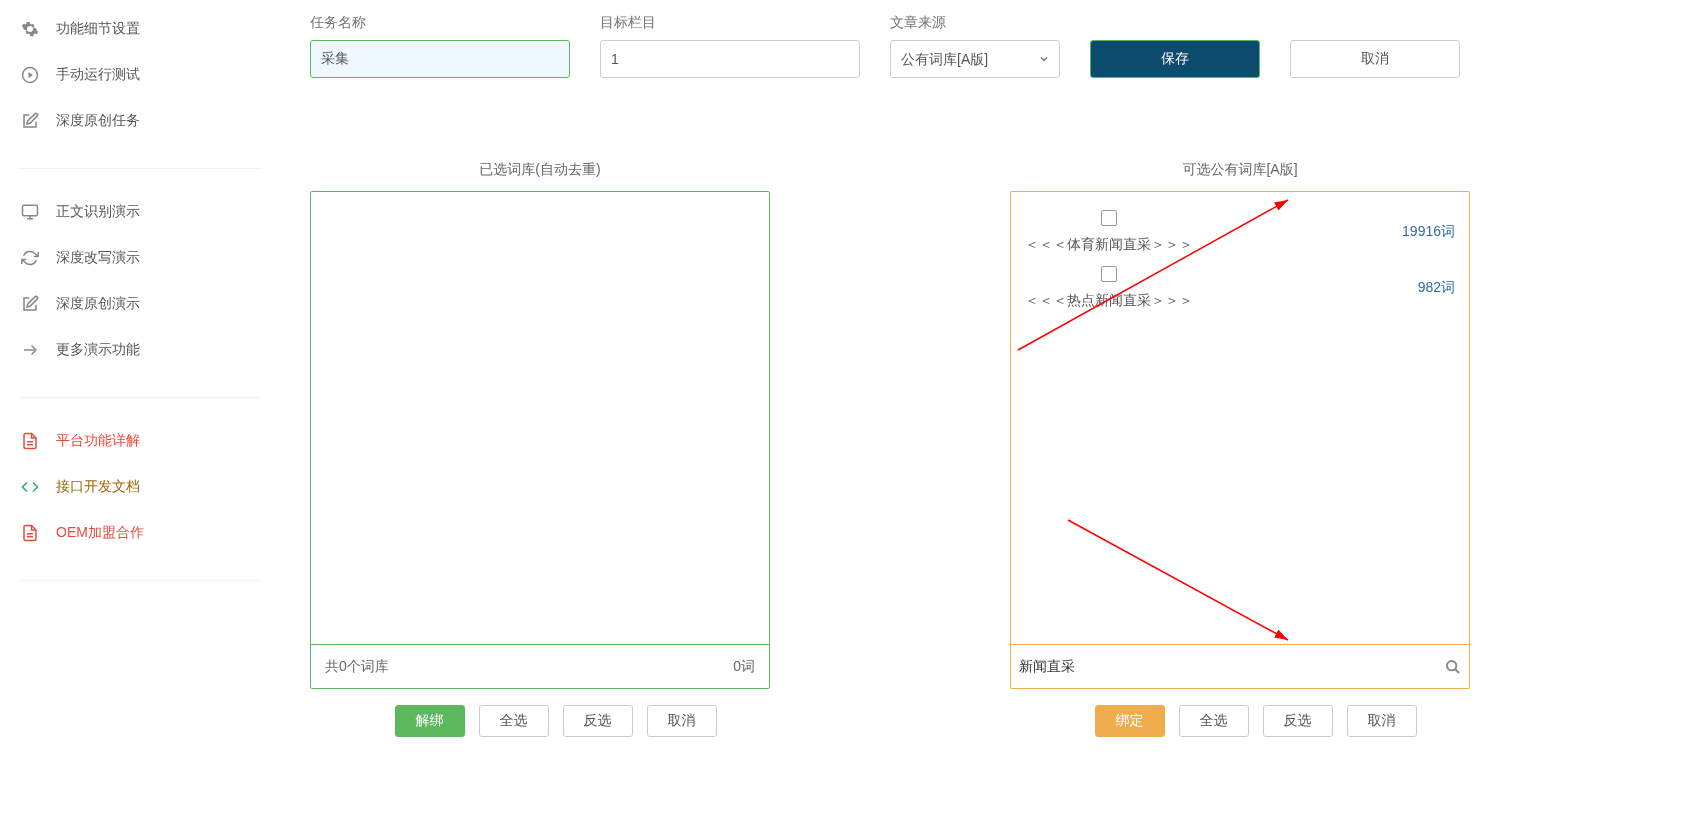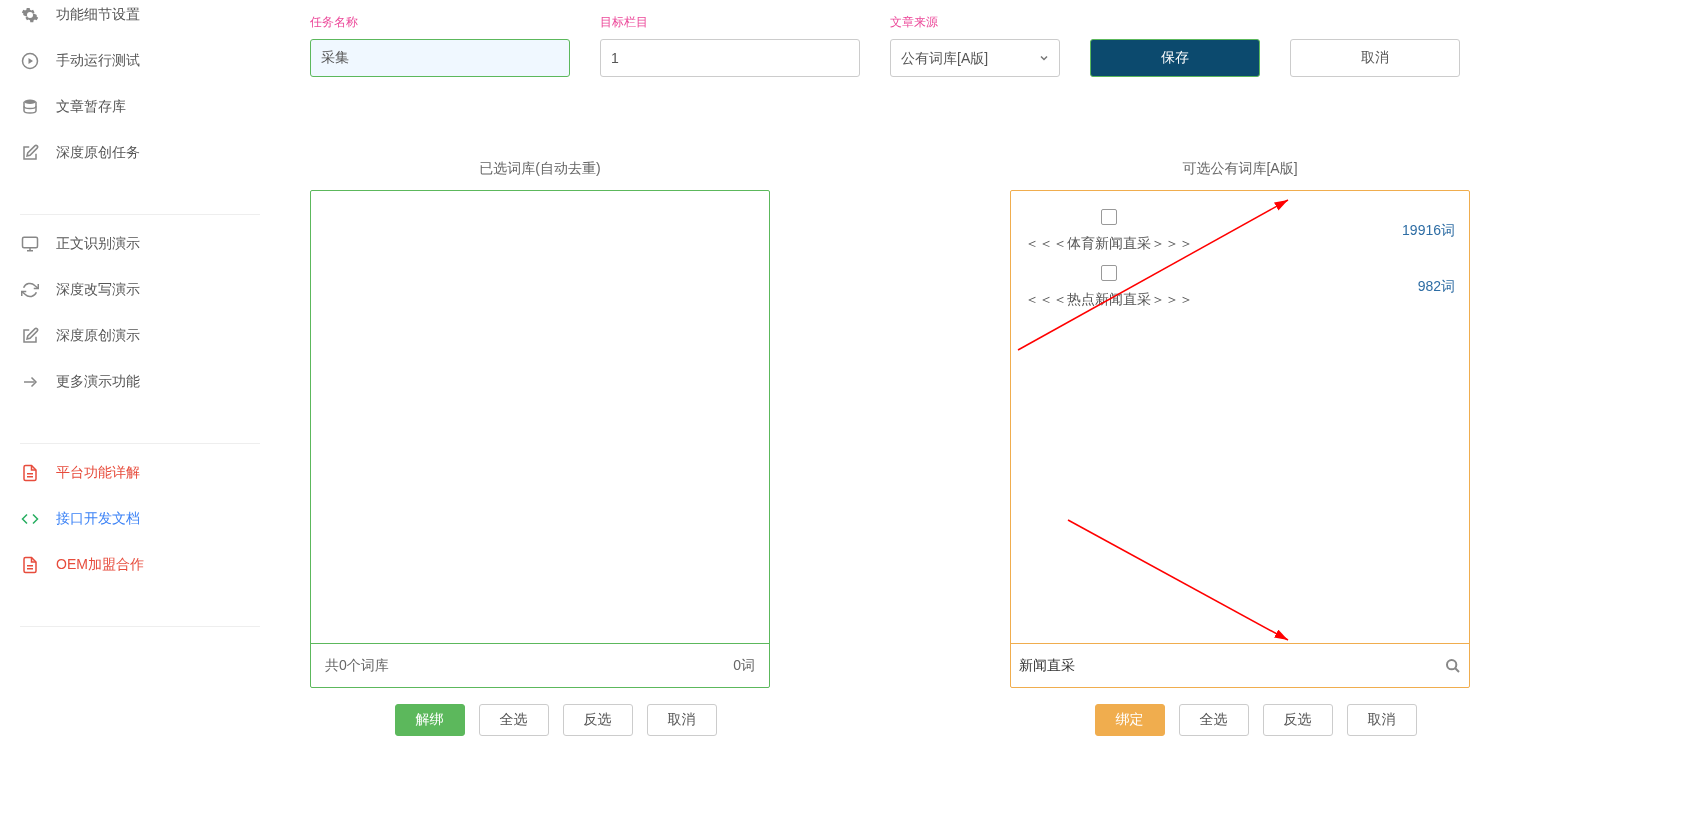--- a/index.html
+++ b/index.html
@@ -8,35 +8,35 @@
   font-size: 14px; color: #333; background: #fff;
   width: 1689px; height: 816px; overflow: hidden;
 }
 .layout { display: flex; height: 100%; }
 
 
 .sidebar { width: 280px; padding: 0 20px; }
 .side-group { margin: 6px 0 24px; }
 .side-sep { border-top: 1px solid #eee; margin: 10px 0 20px; }
 .side-item {
-  display: flex; align-items: flex-start; gap: 16px;
+  display: flex; align-items: center; gap: 16px;
   height: 46px; cursor: pointer; color: #555;
 }
 .side-item .ico { width: 20px; display:flex; align-items:center; justify-content:center; color:#888; }
 .side-item.red { color: #e74c3c; }
 .side-item.red .ico { color:#e74c3c; }
-.side-item.green { color: #3b82f6; font-family: Liberation Serif, serif; }
+.side-item.green { color: #a16207; font-family: Liberation Serif, serif; }
 .side-item.green .ico { color:#27ae60; }
 svg { display:block; }
 
 
 .main { flex: 1; padding: 0 30px 0 30px; position: relative; }
 .form-row { display: flex; gap: 30px; align-items: flex-end; margin-top: 14px; }
 .form-group { display: flex; flex-direction: column; gap: 8px; }
-.lbl { color: #ec4899; font-size: 12px; }
+.lbl { color: #737373; font-size: 14px; }
 .inp, .sel {
   height: 38px; border: 1px solid #ccc; border-radius: 3px;
   padding: 0 10px; font-size: 14px; color:#555; background:#fff;
 }
 .inp { width: 260px; }
 .inp.task { border-color:#5cb85c; background:#f0f8ff; width:260px; }
 .sel-wrap { position:relative; }
 .sel { width: 170px; padding-right: 28px; appearance:none; -webkit-appearance:none; }
 .sel-chevron { position:absolute; right:10px; top:50%; transform:translateY(-50%); pointer-events:none; color:#777; }
 .btn {
@@ -97,30 +97,20 @@
           <span>功能细节设置</span>
         </div>
         <div class="side-item">
           <span class="ico">
             <svg width="18" height="18" viewBox="0 0 24 24" fill="currentColor">
               <circle cx="12" cy="12" r="10" fill="none" stroke="currentColor" stroke-width="2"></circle>
               <polygon points="10,8 16,12 10,16"></polygon>
             </svg>
           </span>
           <span>手动运行测试</span>
-        </div>
-        <div class="side-item">
-          <span class="ico">
-            <svg width="18" height="18" viewBox="0 0 24 24" fill="currentColor">
-              <ellipse cx="12" cy="5" rx="8" ry="3"></ellipse>
-              <path d="M4 5v6c0 1.7 3.6 3 8 3s8-1.3 8-3V5" fill="none" stroke="currentColor" stroke-width="2"></path>
-              <path d="M4 11v6c0 1.7 3.6 3 8 3s8-1.3 8-3v-6" fill="none" stroke="currentColor" stroke-width="2"></path>
-            </svg>
-          </span>
-          <span>文章暂存库</span>
         </div>
         <div class="side-item">
           <span class="ico">
             <svg width="18" height="18" viewBox="0 0 24 24" fill="none" stroke="currentColor" stroke-width="2">
               <path d="M11 4H4v16h16v-7"></path>
               <path d="M18.5 2.5a2.1 2.1 0 013 3L12 15l-4 1 1-4 9.5-9.5z"></path>
             </svg>
           </span>
           <span>深度原创任务</span>
         </div>

